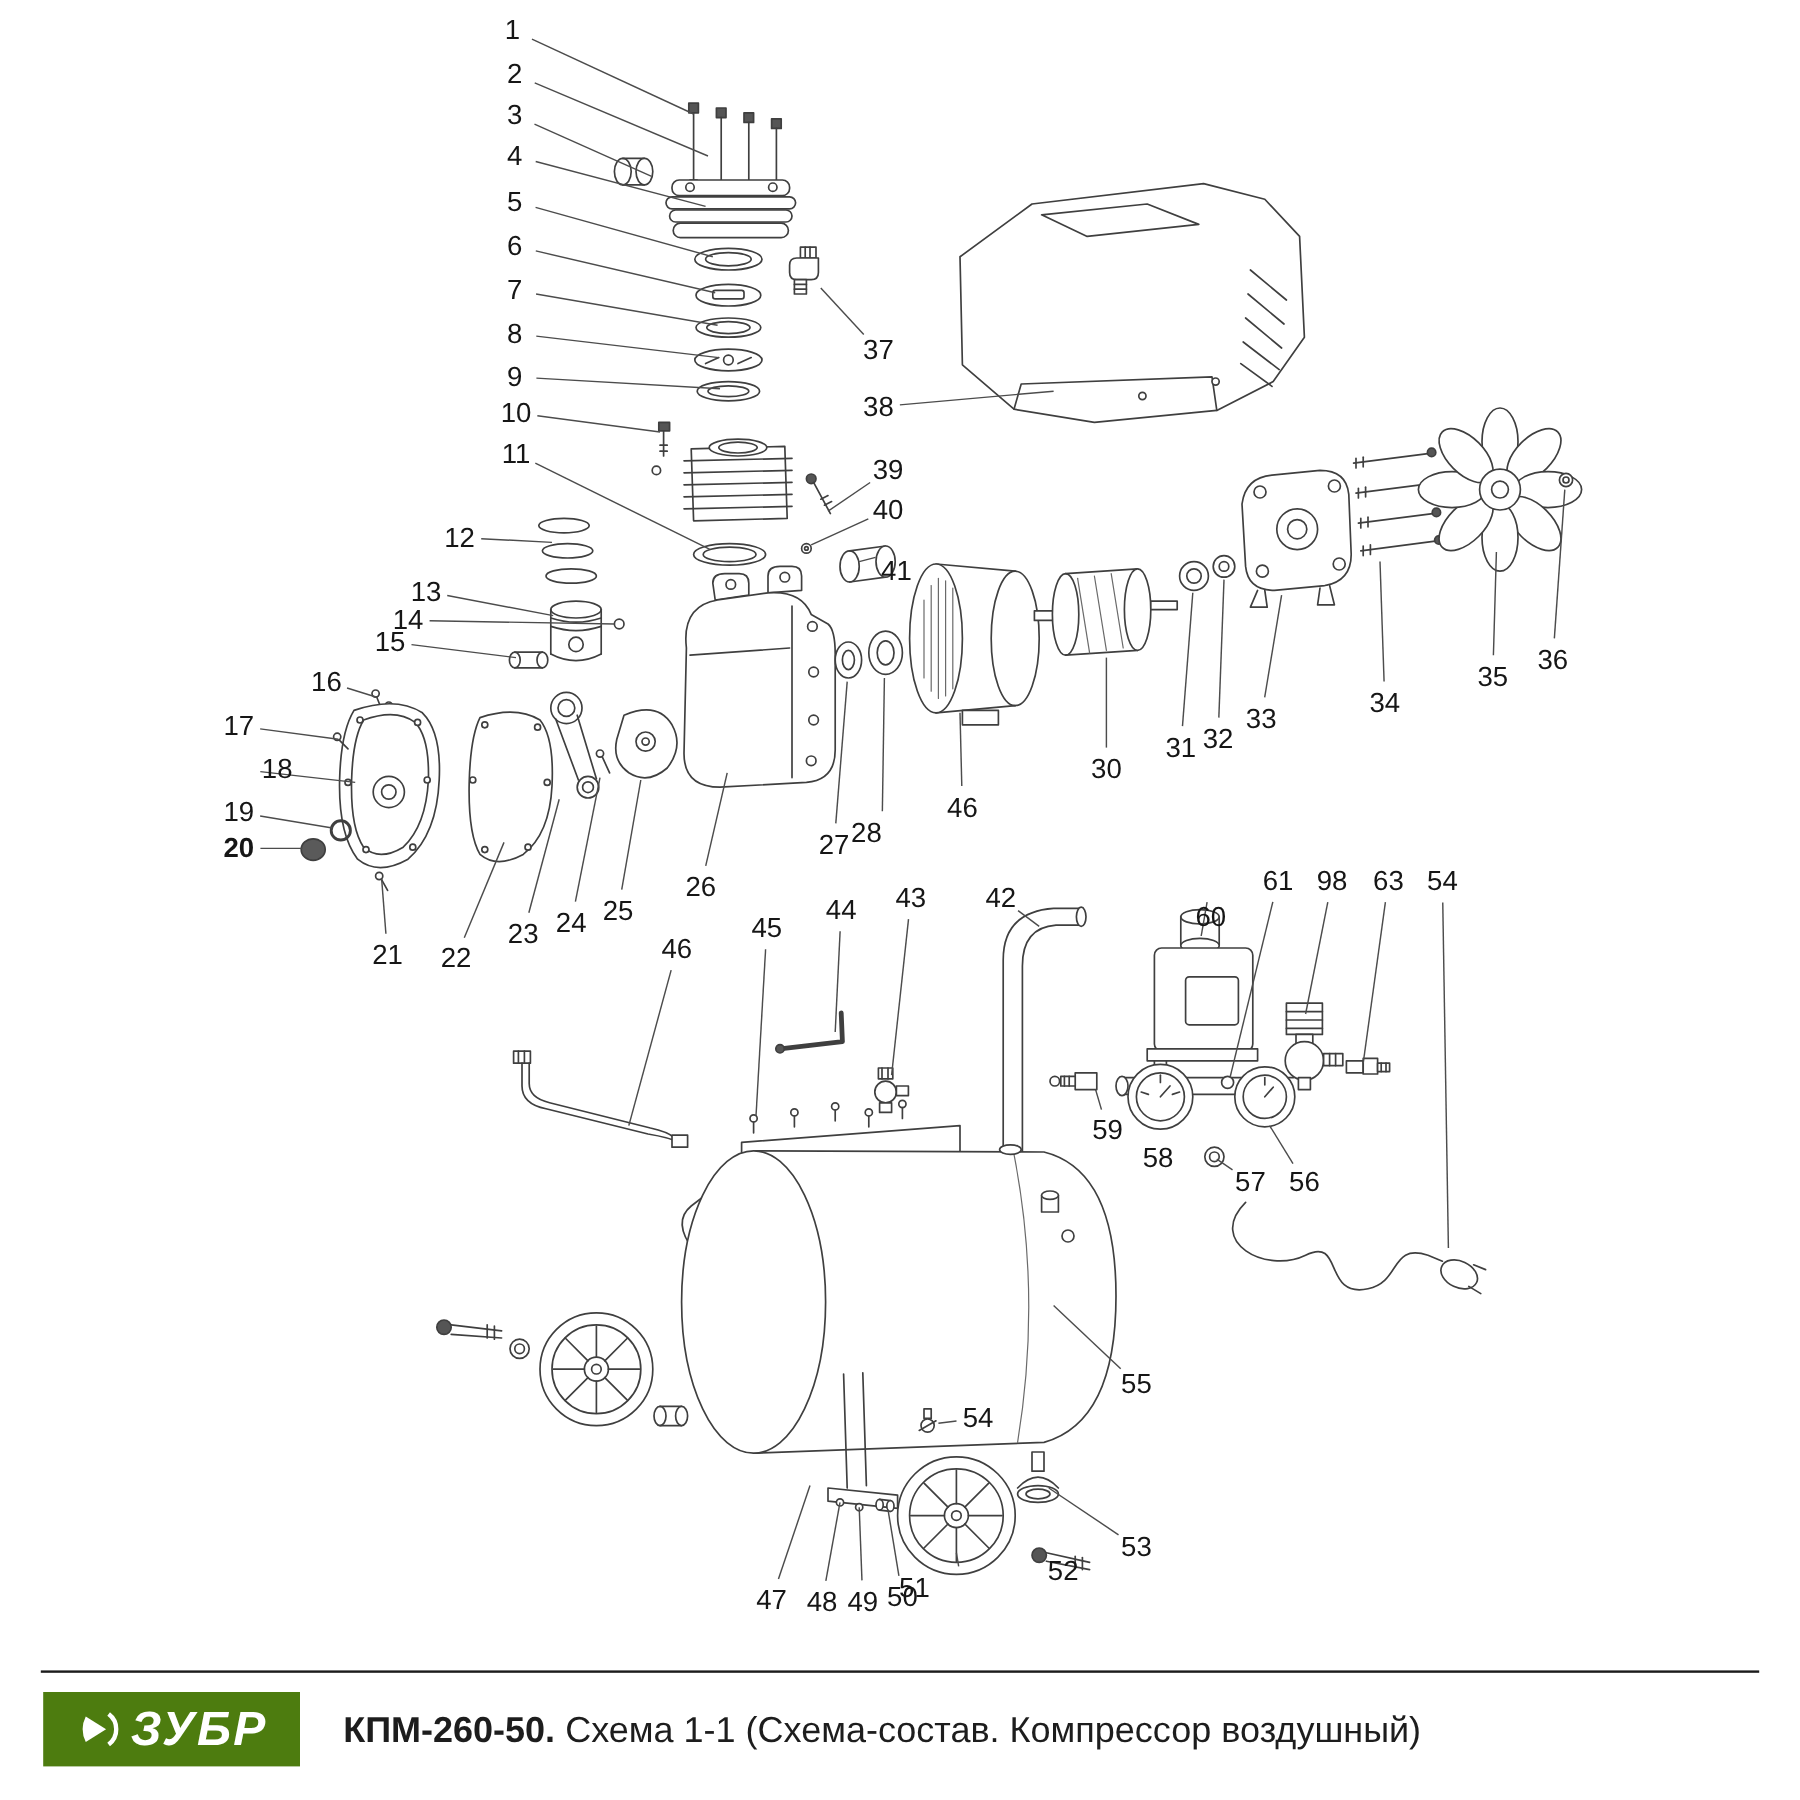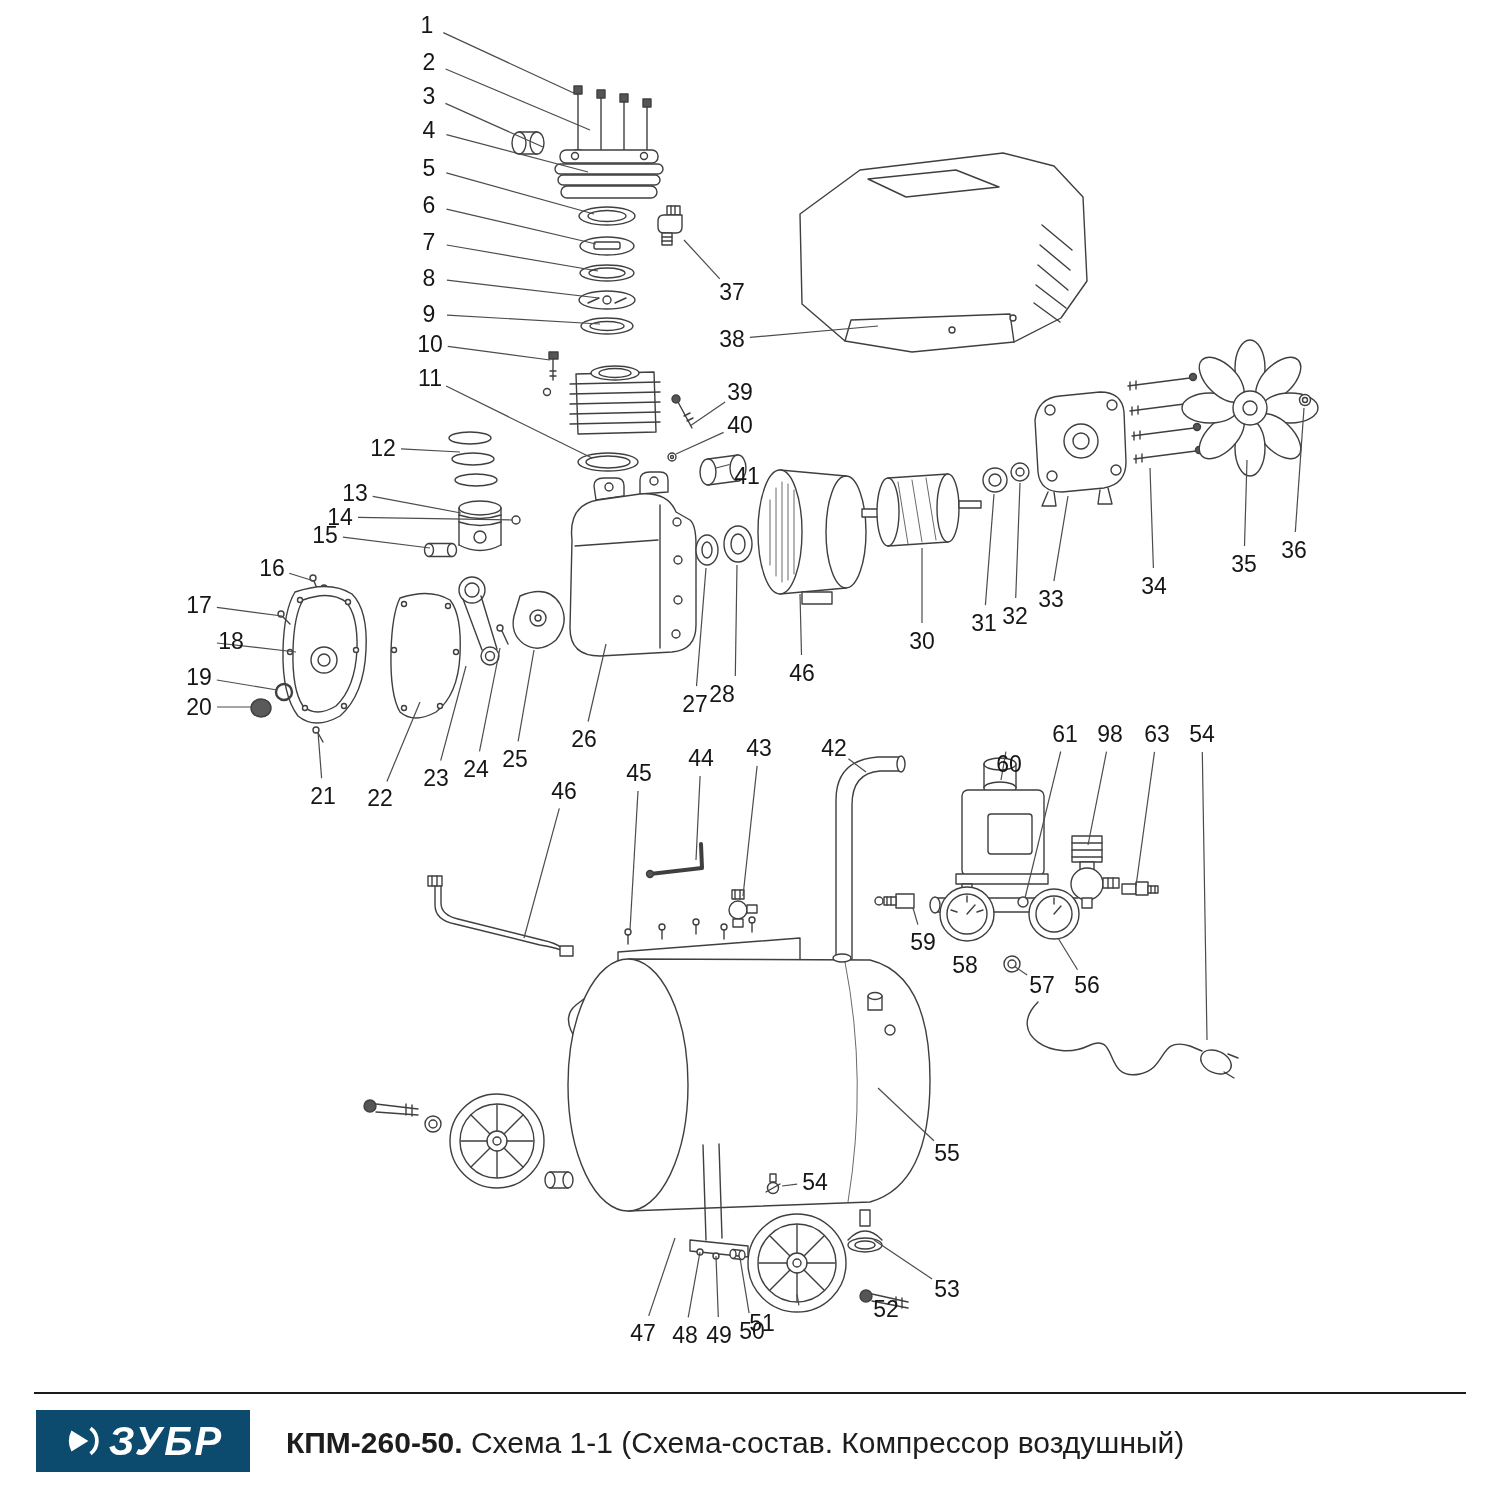--- a/index.html
+++ b/index.html
@@ -5,21 +5,21 @@
   html,body{margin:0;padding:0;background:#ffffff;}
   .stage{position:relative;width:1500px;height:1500px;background:#fff;
          font-family:"Liberation Sans",sans-serif;overflow:hidden;}
   #diagram-svg{position:absolute;left:0;top:0;}
   .part-label{position:absolute;transform:translate(-50%,-50%);
               font-size:23px;color:#161616;line-height:1;white-space:nowrap;}
   #leader-layer line{stroke:#4c4c4c;stroke-width:1.2;}
   .footer-rule{position:absolute;left:34px;right:34px;top:1392px;
                border-top:2px solid #1b1b1b;}
   .logo-badge{position:absolute;left:36px;top:1410px;width:214px;height:62px;
-              background:#0c4a6e;display:flex;align-items:center;
+              background:#4d7c0f;display:flex;align-items:center;
               justify-content:center;gap:10px;}
   .logo-text{color:#fff;font-weight:bold;font-style:italic;font-size:40px;
              letter-spacing:2px;line-height:1;}
   .footer-title{position:absolute;left:286px;top:1426px;font-size:30px;
                 color:#1d1d1d;white-space:nowrap;}
   .footer-title .b{font-weight:bold;}
 </style>
 </head>
 <body>
 
@@ -631,21 +631,21 @@
       <div class="part-label" style="left: 430px; top: 344px;">10</div>
       <div class="part-label" style="left: 430px; top: 378px;">11</div>
       <div class="part-label" style="left: 383px; top: 448px;">12</div>
       <div class="part-label" style="left: 355px; top: 493px;">13</div>
       <div class="part-label" style="left: 340px; top: 517px;">14</div>
       <div class="part-label" style="left: 325px; top: 535px;">15</div>
       <div class="part-label" style="left: 272px; top: 568px;">16</div>
       <div class="part-label" style="left: 199px; top: 605px;">17</div>
       <div class="part-label" style="left: 199px; top: 641px; margin-left: 32px;">18</div>
       <div class="part-label" style="left: 199px; top: 677px;">19</div>
-      <div class="part-label" style="left: 199px; top: 707px;">20</div>
+      <div class="part-label" style="left: 199px; top: 707px; font-weight: bold;">20</div>
       <div class="part-label" style="left: 323px; top: 796px;">21</div>
       <div class="part-label" style="left: 380px; top: 798px;">22</div>
       <div class="part-label" style="left: 436px; top: 778px;">23</div>
       <div class="part-label" style="left: 476px; top: 769px;">24</div>
       <div class="part-label" style="left: 515px; top: 759px;">25</div>
       <div class="part-label" style="left: 584px; top: 739px;">26</div>
       <div class="part-label" style="left: 695px; top: 704px;">27</div>
       <div class="part-label" style="left: 722px; top: 694px; text-align: right;">28</div>
       <div class="part-label" style="left: 802px; top: 673px;">46</div>
       <div class="part-label" style="left: 922px; top: 641px;">30</div>

